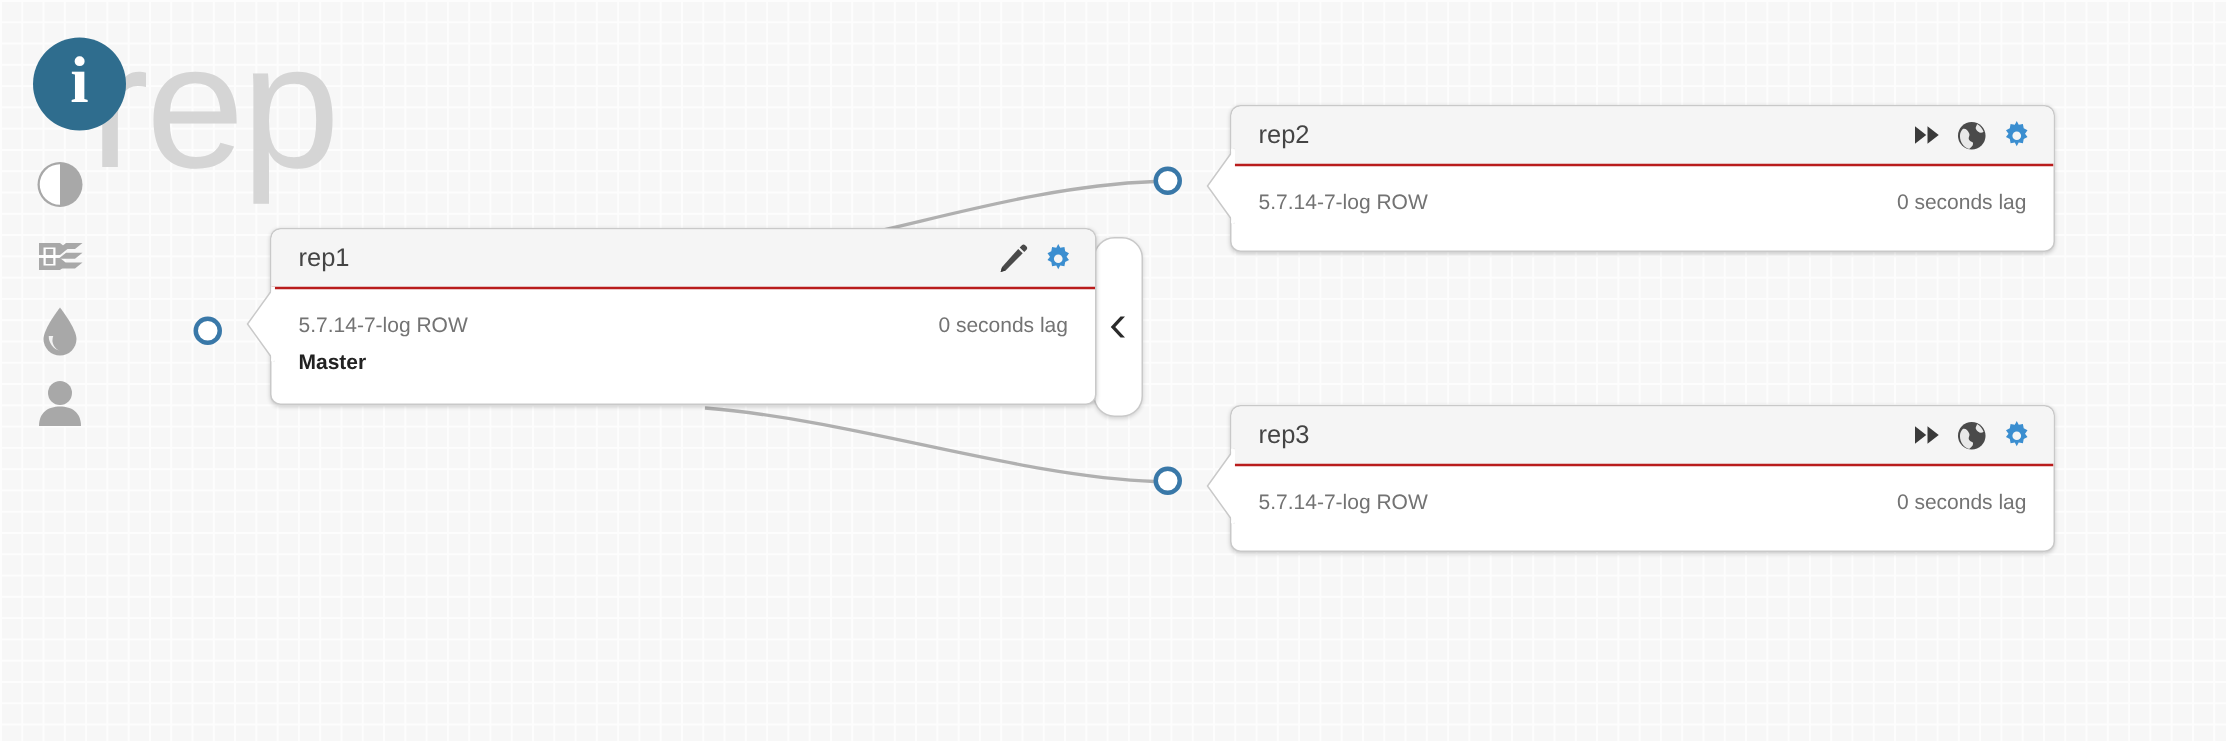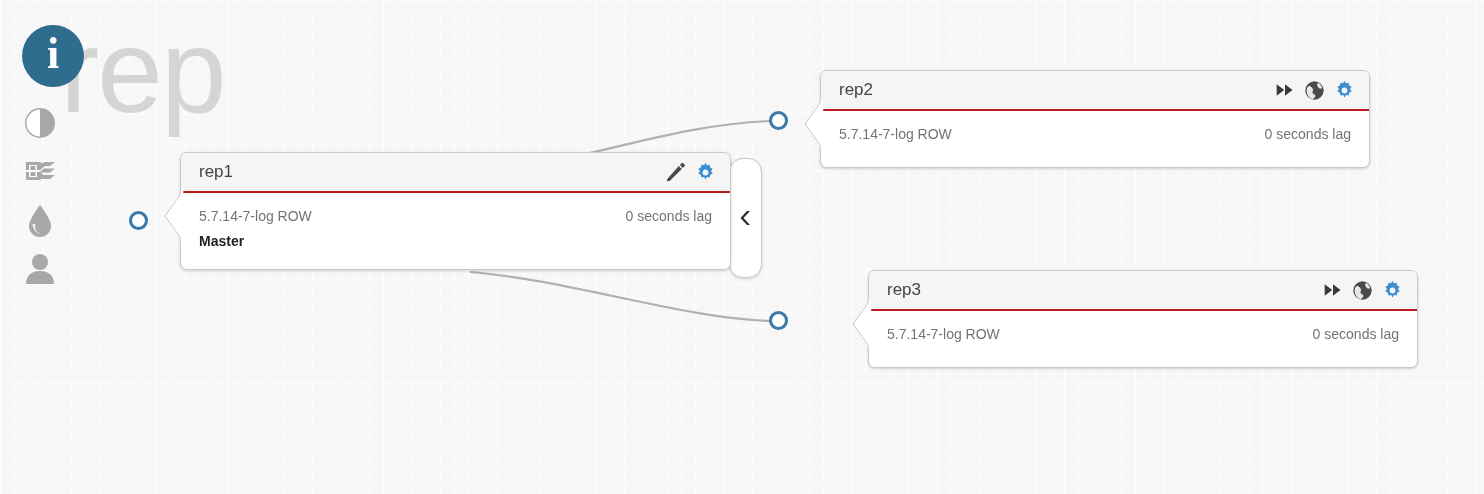--- a/index.html
+++ b/index.html
@@ -301,21 +301,21 @@
     </div>
 
     <div class="node-body">
       <div class="body-row">
         <span>5.7.14-7-log ROW</span>
         <span>0 seconds lag</span>
       </div>
     </div>
   </div>
 
-  <div class="node" style="left:868px; top:270px; width:548px; height:96px;">
+  <div class="node" style="left:820px; top:270px; width:548px; height:96px;">
     <div class="notch" style="top:28px;">
       <svg width="20" height="50" viewBox="0 0 20 50">
         <path d="M19 0 L1 25 L19 50" fill="#ffffff" stroke="#c9c9c9" stroke-width="1"></path>
         <line x1="18" y1="0" x2="18" y2="50" stroke="#ffffff" stroke-width="2.5"></line>
       </svg>
     </div>
 
     <div class="node-header">
       <div class="node-title">rep3</div>
       <div class="node-icons">

